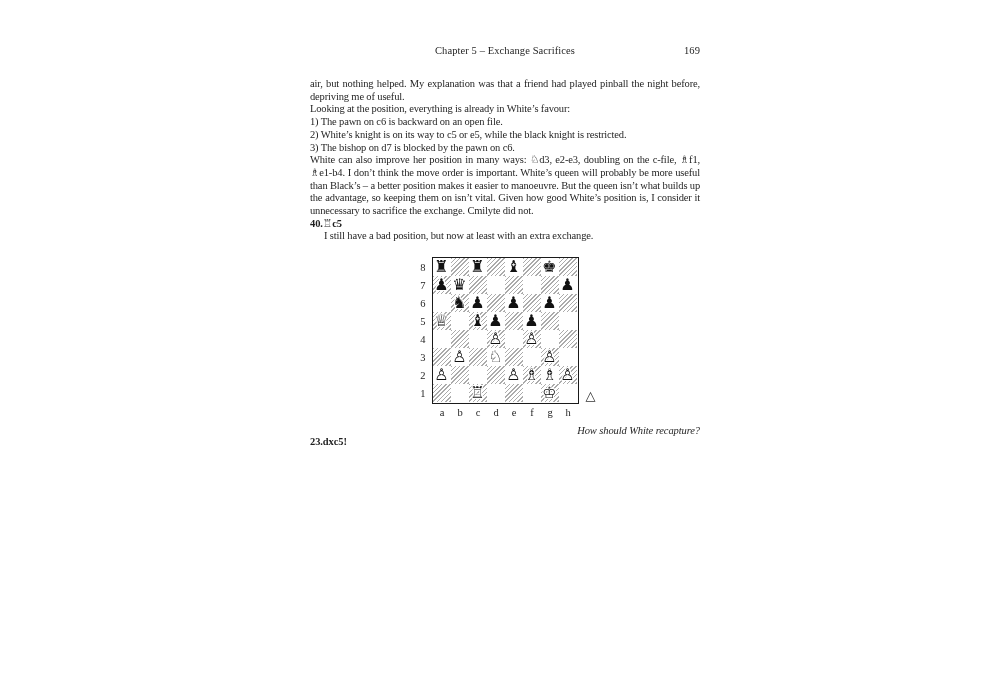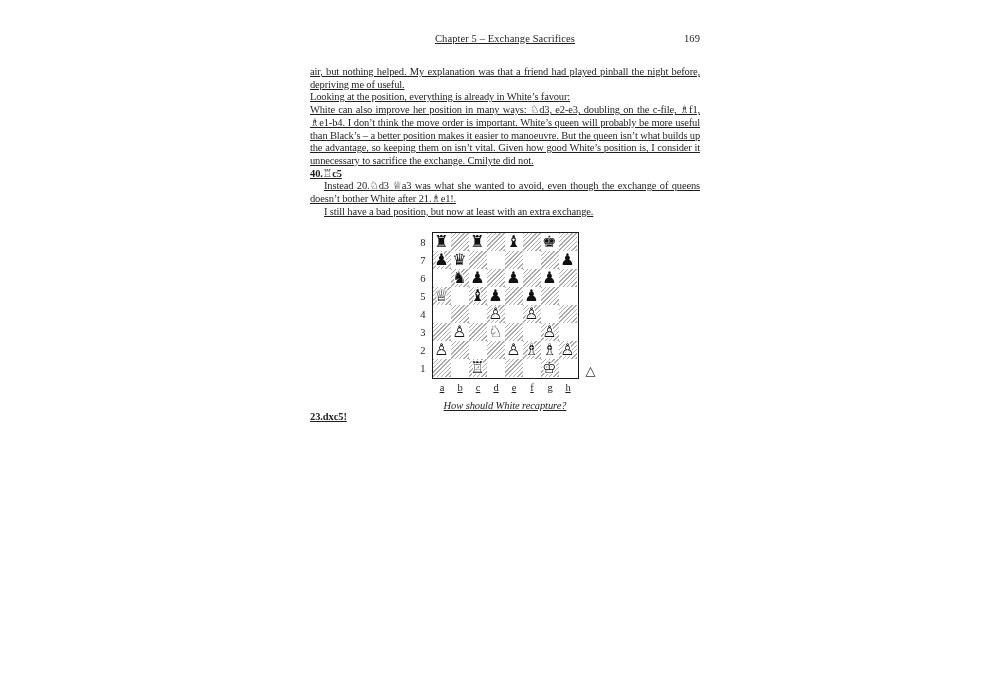--- a/index.html
+++ b/index.html
@@ -9,23 +9,22 @@
     width: 1000px;
     height: 675px;
     background: #ffffff;
     font-family: "Liberation Serif", "DejaVu Serif", "DejaVu Sans", serif;
     color: #1f1f1f;
     overflow: hidden;
   }
   .text-col {
     position: absolute;
     left: 310px;
-    top: 0;
+    top: 12px;
     width: 390px;
-    text-decoration: underline;
   }
   .page-header {
     position: relative;
     margin-top: 33px;
     height: 13px;
     font-size: 10.5px;
     letter-spacing: 0.1px;
     text-align: center;
   }
   .page-number {
@@ -108,44 +107,48 @@
     bottom: 1px;
     font-family: "DejaVu Sans", sans-serif;
     font-size: 13px;
     line-height: 15px;
     color: #333333;
   }
   .caption {
     margin-top: 7px;
     font-size: 10.5px;
     font-style: italic;
-    text-align: center;
+    text-align: right;
     letter-spacing: -0.1px;
   }
 </style>
 </head>
 <body>
 
 <div class="page">
   <div class="text-col">
 
     <div class="page-header">
       <span>Chapter 5 – Exchange Sacrifices</span>
       <span class="page-number">169</span>
     </div>
 
     <p class="para first-para">air, but nothing helped. My explanation was that a friend had played pinball the night before, depriving me of useful.</p>
 
     <p class="para gap">Looking at the position, everything is already in White’s favour:</p>
 
+    <div class="list-block gap">
+      <p class="para">1) The pawn on c6 is backward on an open file.</p>
+      <p class="para">2) White’s knight is on its way to c5 or e5, while the black knight is restricted.</p>
+      <p class="para">3) The bishop on d7 is blocked by the pawn on c6.</p>
+    </div>
 
     <p class="para gap">White can also improve her position in many ways: ♘d3, e2-e3, doubling on the c-file, ♗f1, ♗e1-b4. I don’t think the move order is important. White’s queen will probably be more useful than Black’s – a better position makes it easier to manoeuvre. But the queen isn’t what builds up the advantage, so keeping them on isn’t vital. Given how good White’s position is, I consider it unnecessary to sacrifice the exchange. Cmilyte did not.</p>
 
     <p class="move-heading gap">40.♖c5</p>
-    <p class="para indent">Instead 20.♘d3 ♕a3 was what she wanted to avoid, even though the exchange of queens doesn’t bother White after 21.♗e1!.</p>
 
     <p class="para indent">I still have a bad position, but now at least with an extra exchange.</p>
 
     <div class="diagram">
       <div class="board-wrap">
         <div class="rank-labels">
             <div>8</div>
             <div>7</div>
             <div>6</div>
             <div>5</div>

